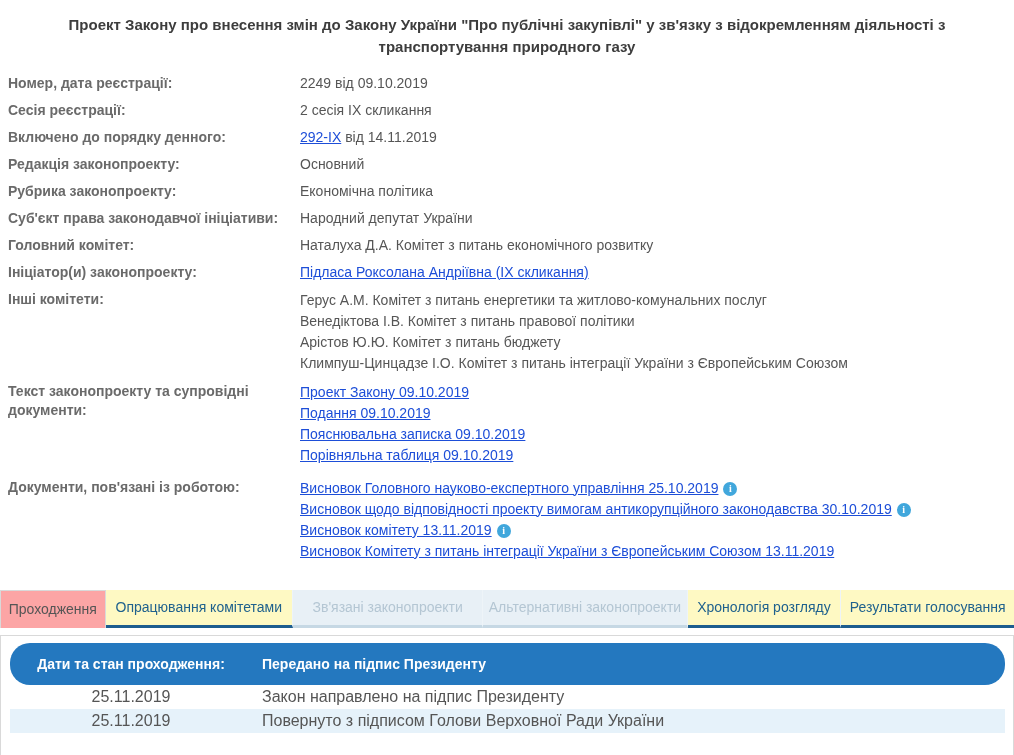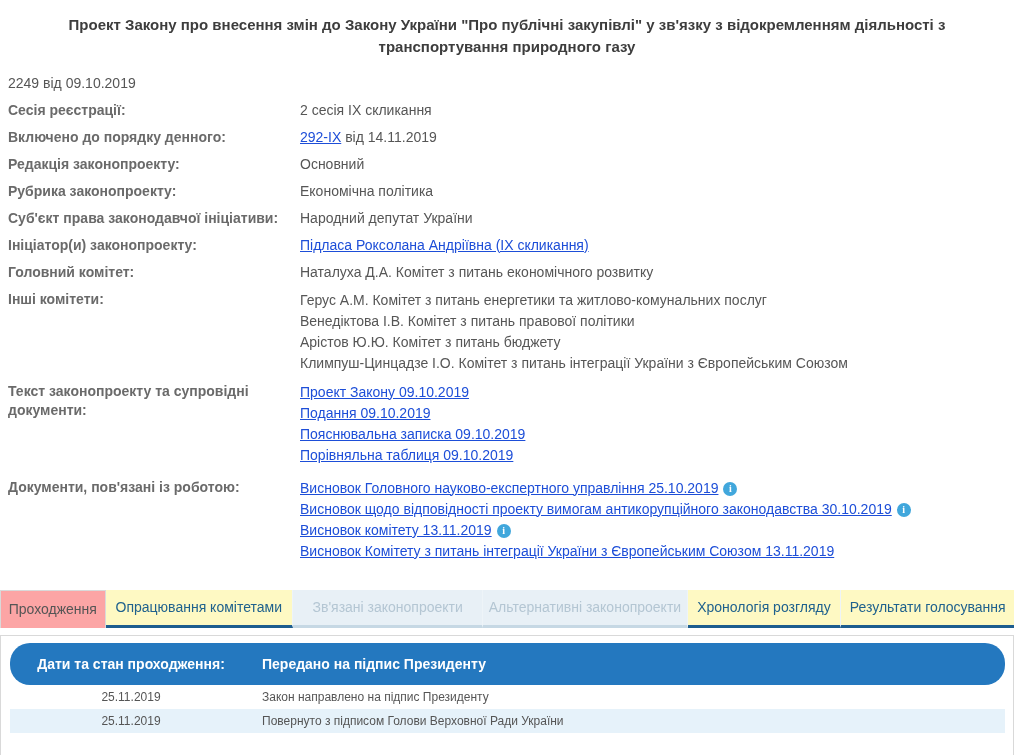--- a/index.html
+++ b/index.html
@@ -50,31 +50,32 @@
   .panel {
     border:1px solid #d9d9d9; margin-top:7px;
     padding:7px 8px 20px 9px; min-height:125px;
   }
   .thead {
     display:flex; align-items:center; height:42px;
     background:#2478bf; color:#fff; font-weight:bold; font-size:14px;border-radius:20px;
   }
   .c1 { flex:0 0 242px; text-align:center; }
   .c2 { padding-left:10px; flex:1; }
-  .trow { display:flex; align-items:center; height:24px; font-size:12px; color:#555; }
+  .trow { display:flex; align-items:center; height:24px; font-size:16px; color:#555; }
   .trow.striped { background:#e6f2fa; }
 </style>
 </head>
 <body>
 
 <div class="title">Проект Закону про внесення змін до Закону України "Про публічні закупівлі" у зв'язку з відокремленням діяльності з транспортування природного газу</div>
 
 <div class="fields">
 
   <div class="frow">
+    <div class="flabel">Номер, дата реєстрації:</div>
     <div class="fvalue">2249 від 09.10.2019</div>
   </div>
 
   <div class="frow">
     <div class="flabel">Сесія реєстрації:</div>
     <div class="fvalue">2 сесія IX скликання</div>
   </div>
 
   <div class="frow">
     <div class="flabel">Включено до порядку денного:</div>
@@ -92,29 +93,29 @@
     <div class="flabel">Рубрика законопроекту:</div>
     <div class="fvalue">Економічна політика</div>
   </div>
 
   <div class="frow">
     <div class="flabel">Суб'єкт права законодавчої ініціативи:</div>
     <div class="fvalue">Народний депутат України</div>
   </div>
 
   <div class="frow">
+    <div class="flabel">Головний комітет:</div>
+    <div class="fvalue">Наталуха Д.А. Комітет з питань економічного розвитку</div>
+  </div>
+
+  <div class="frow">
     <div class="flabel">Ініціатор(и) законопроекту:</div>
     <div class="fvalue">
       <a class="lnk">Підласа Роксолана Андріївна (IX скликання)</a>
     </div>
-  </div>
-
-  <div class="frow">
-    <div class="flabel">Головний комітет:</div>
-    <div class="fvalue">Наталуха Д.А. Комітет з питань економічного розвитку</div>
   </div>
 
   <div class="frow">
     <div class="flabel">Інші комітети:</div>
     <div class="fvalue">
       <div class="vline">Герус А.М. Комітет з питань енергетики та житлово-комунальних послуг</div>
       <div class="vline">Венедіктова І.В. Комітет з питань правової політики</div>
       <div class="vline">Арістов Ю.Ю. Комітет з питань бюджету</div>
       <div class="vline">Климпуш-Цинцадзе І.О. Комітет з питань інтеграції України з Європейським Союзом</div>
     </div>

